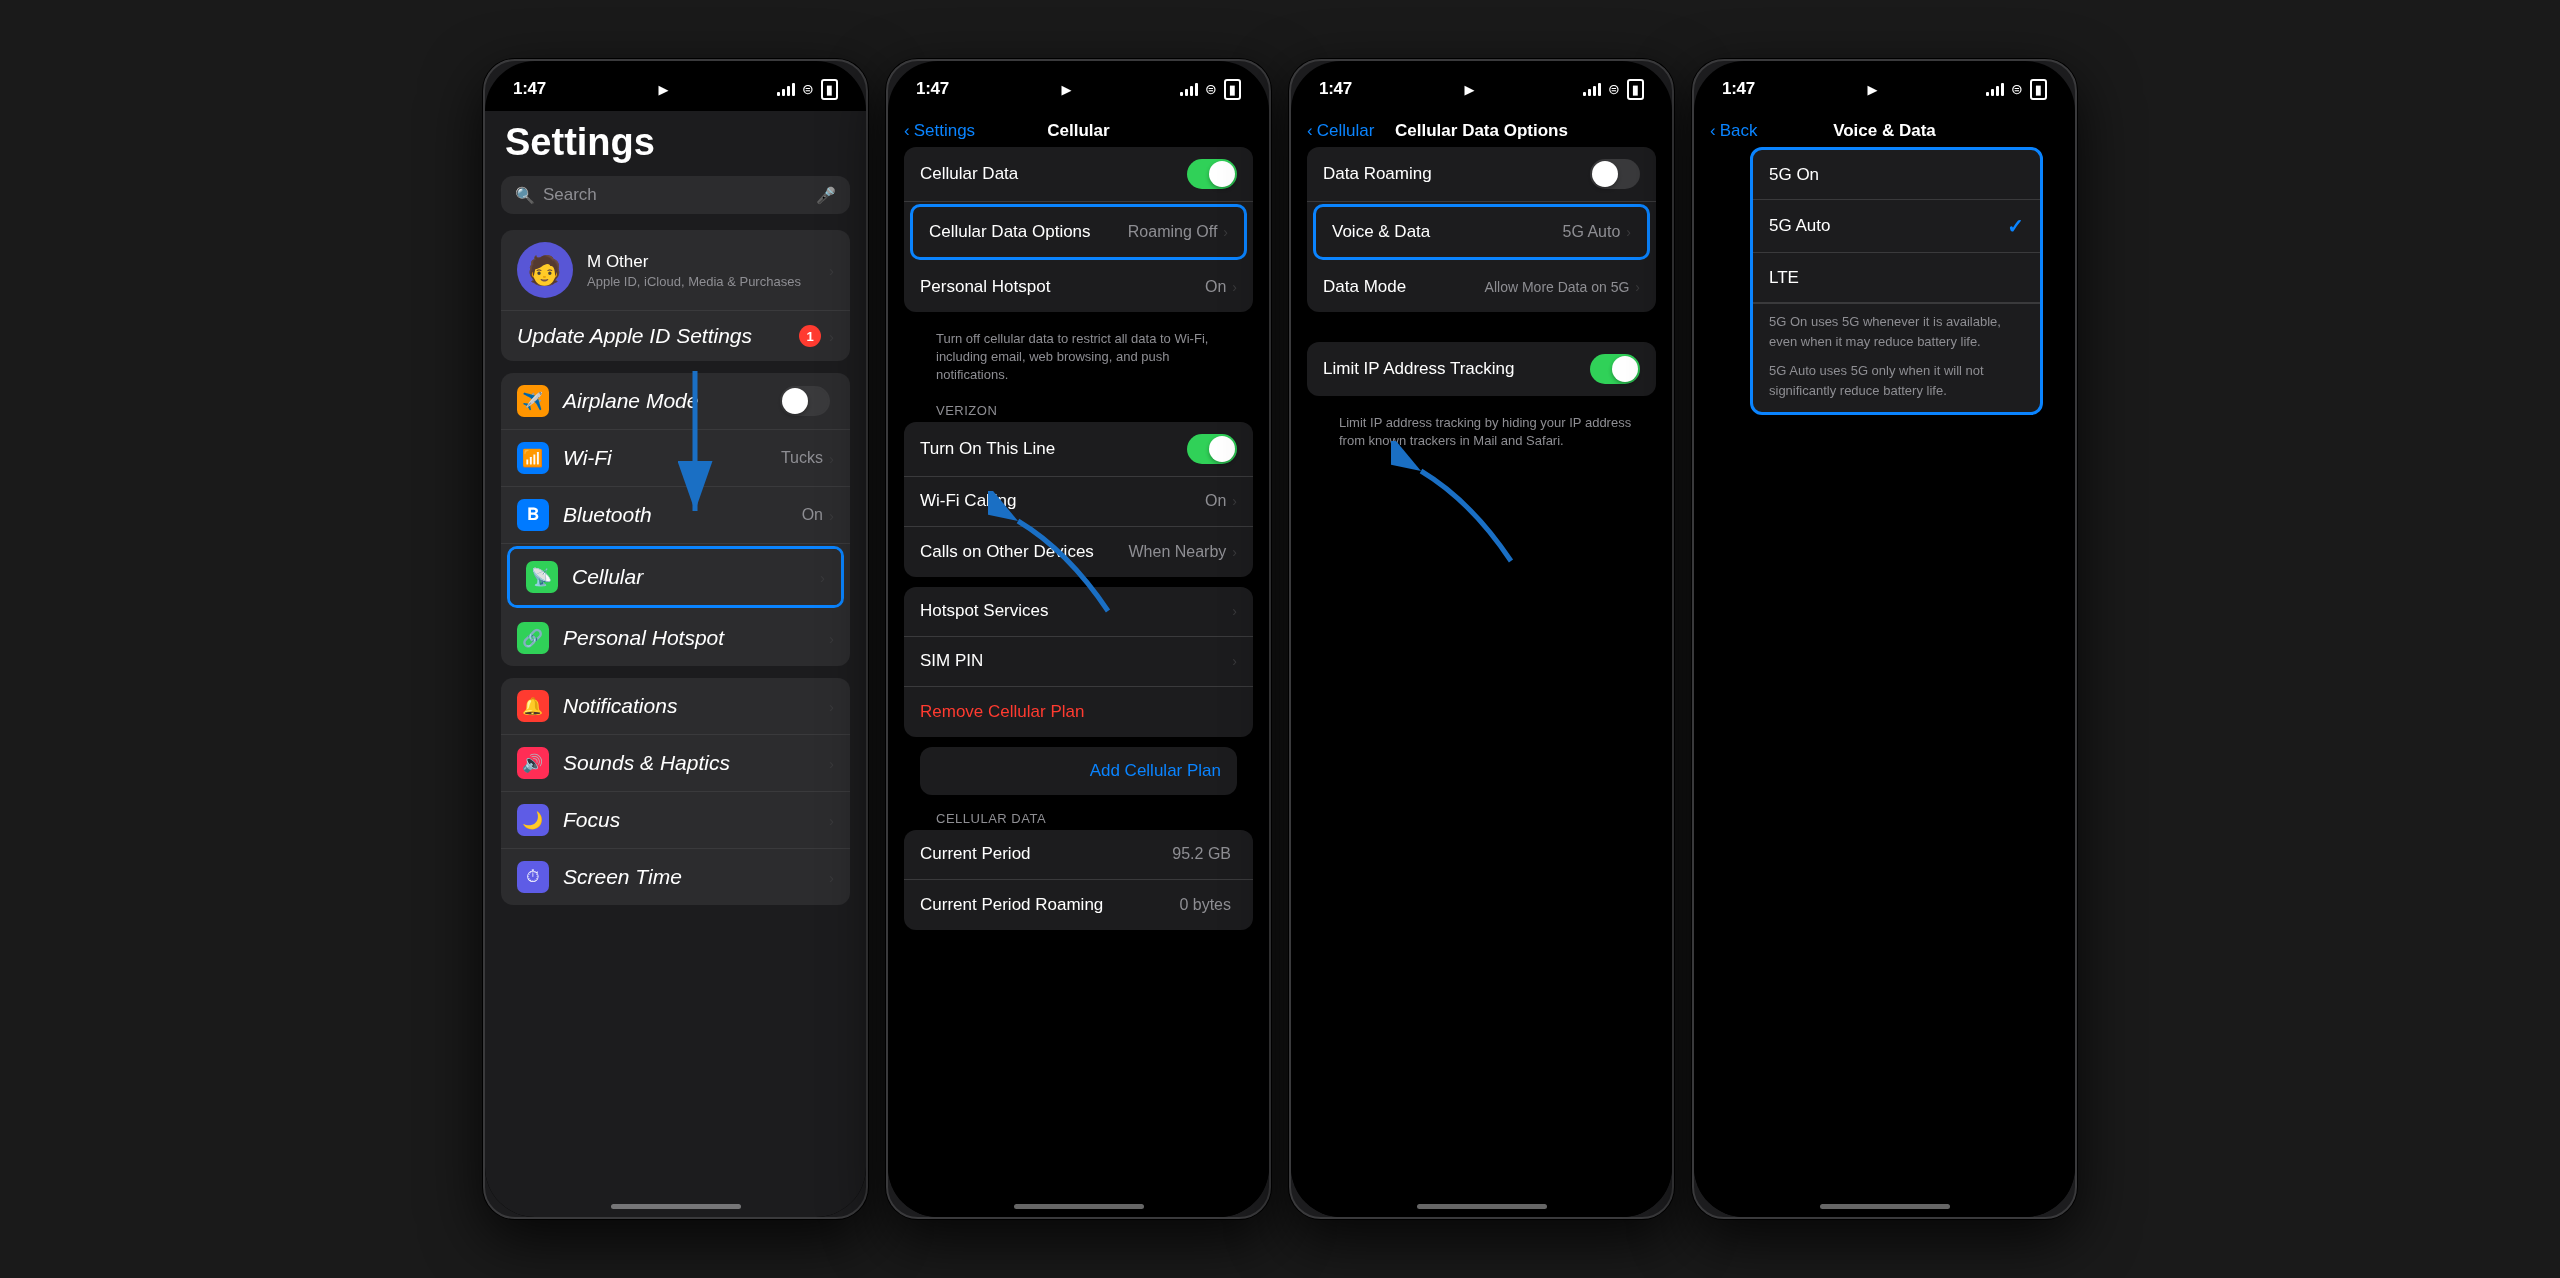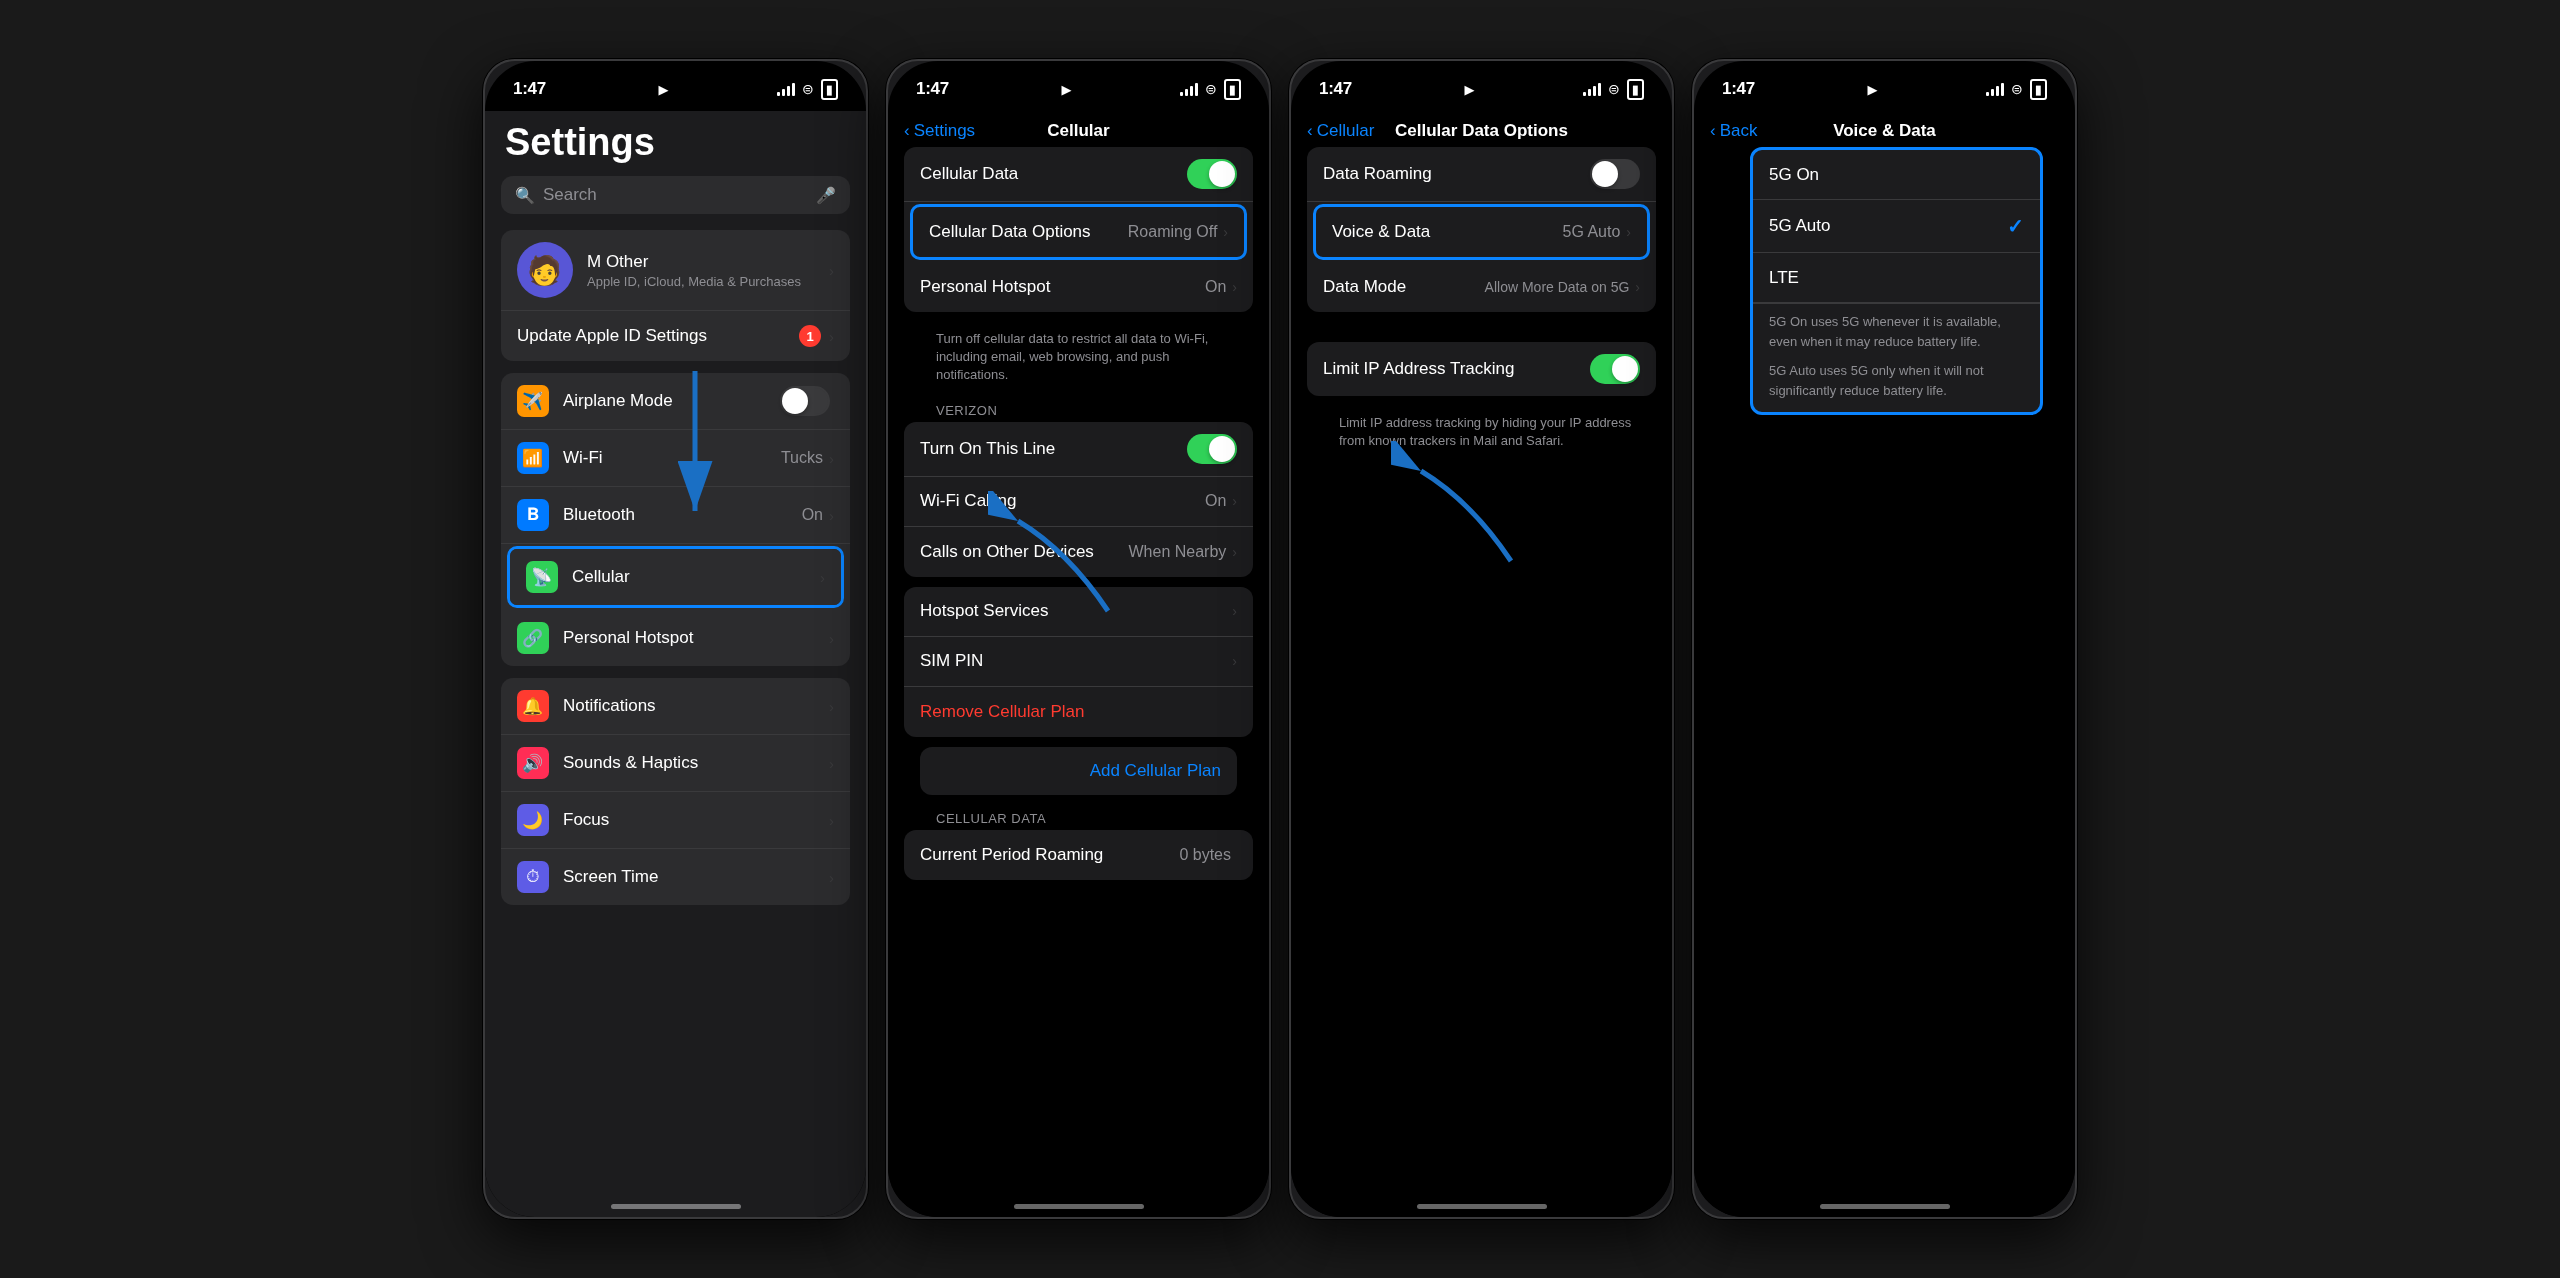--- a/index.html
+++ b/index.html
@@ -151,22 +151,23 @@
       display: flex;
       align-items: center;
       justify-content: center;
       margin-right: 14px;
       font-size: 17px;
       flex-shrink: 0;
       color: #fff;
     }
     .settings-label {
       color: #fff;
-      font-size: 17px;
+      font-size: 21px;
       flex: 1;
+      font-style: italic;
     }
     .settings-value {
       color: #8e8e93;
       font-size: 16px;
       margin-right: 6px;
     }
     .chevron {
       color: #3a3a3c;
       font-size: 15px;
     }
@@ -598,20 +599,24 @@
             <div class="list-item">
               <span class="list-item-label red-text">Remove Cellular Plan</span>
             </div>
           </div>
           <div class="add-plan-group">
             <div class="add-plan-item">Add Cellular Plan</div>
           </div>
           <div class="cellular-data-header">CELLULAR DATA</div>
           <div class="list-group">
             <div class="list-item">
+              <span class="list-item-label">Current Period</span>
+              <span class="list-item-value">95.2 GB</span>
+            </div>
+            <div class="list-item">
               <span class="list-item-label">Current Period Roaming</span>
               <span class="list-item-value">0 bytes</span>
             </div>
           </div>
         </div>
       </div>
 
       <svg style="position:absolute;left:100px;top:430px;z-index:200;pointer-events:none;" width="160" height="140">
         <defs>
           <marker id="arrowhead2" markerWidth="10" markerHeight="7" refX="0" refY="3.5" orient="auto">

